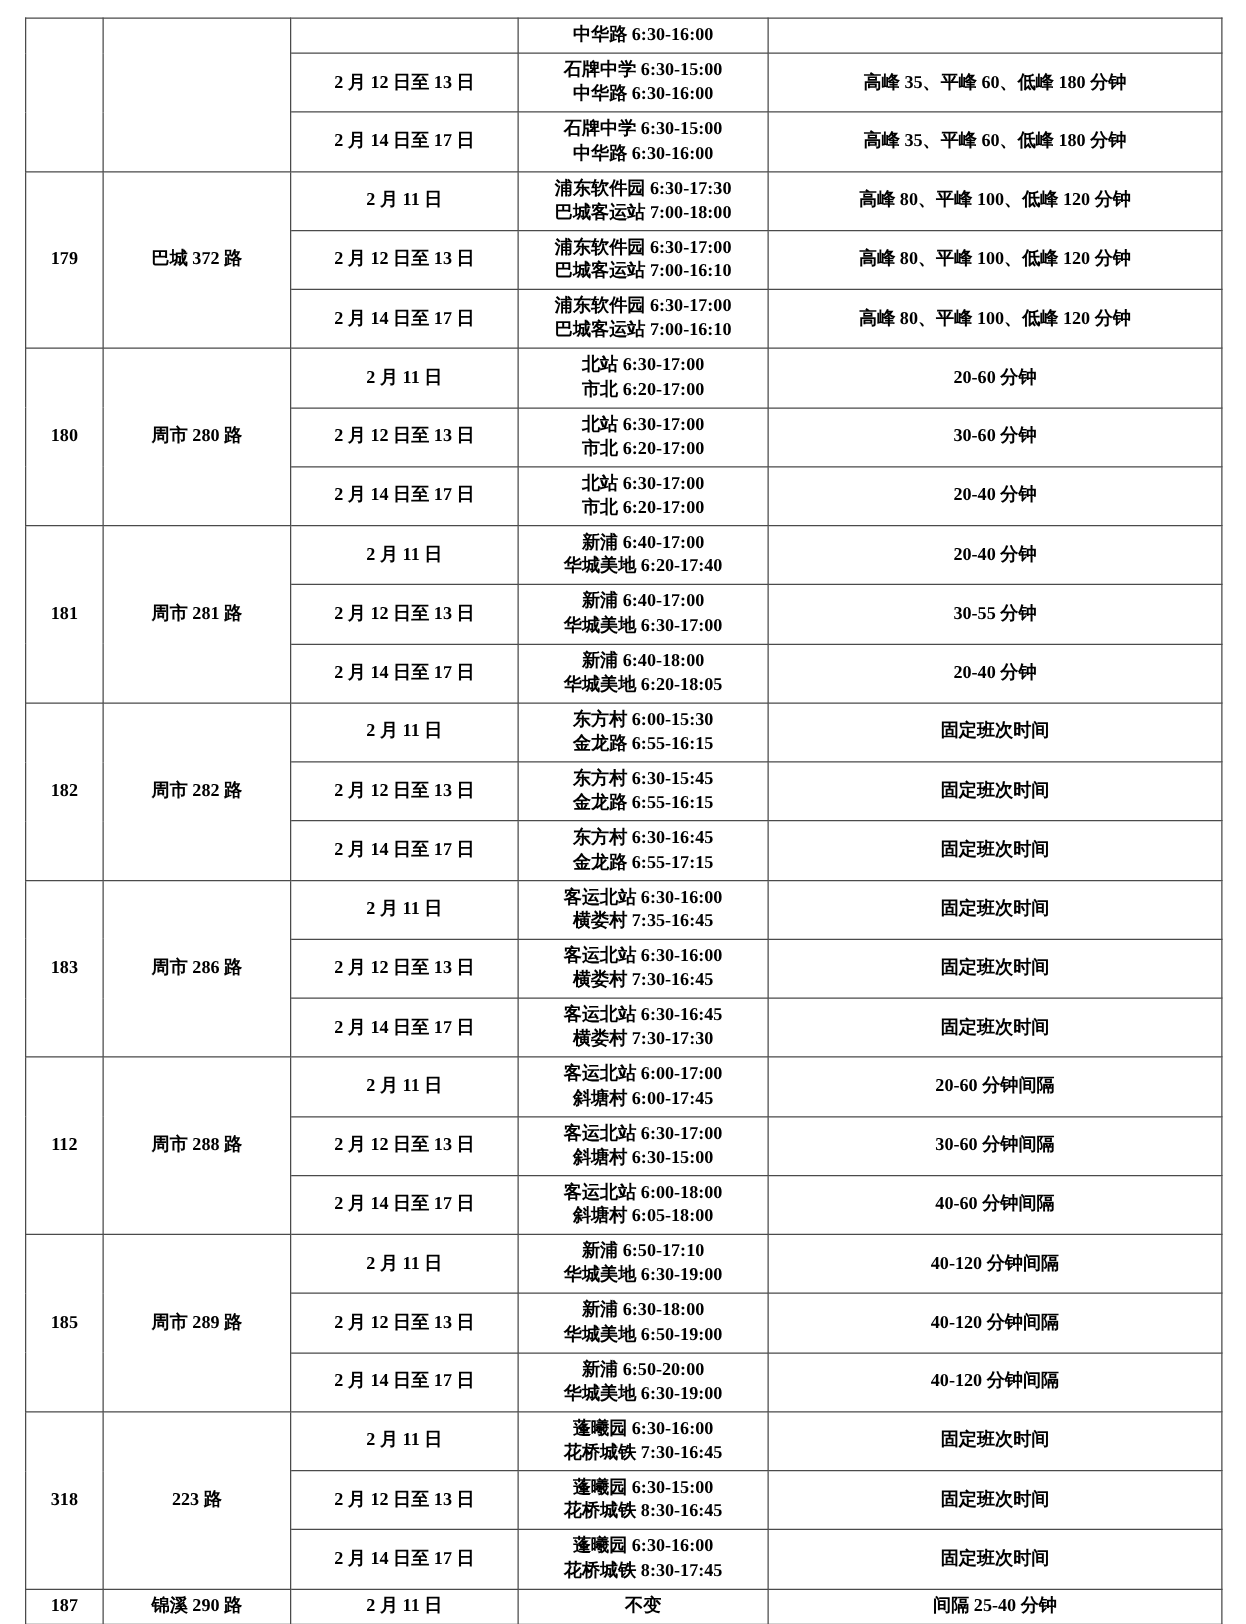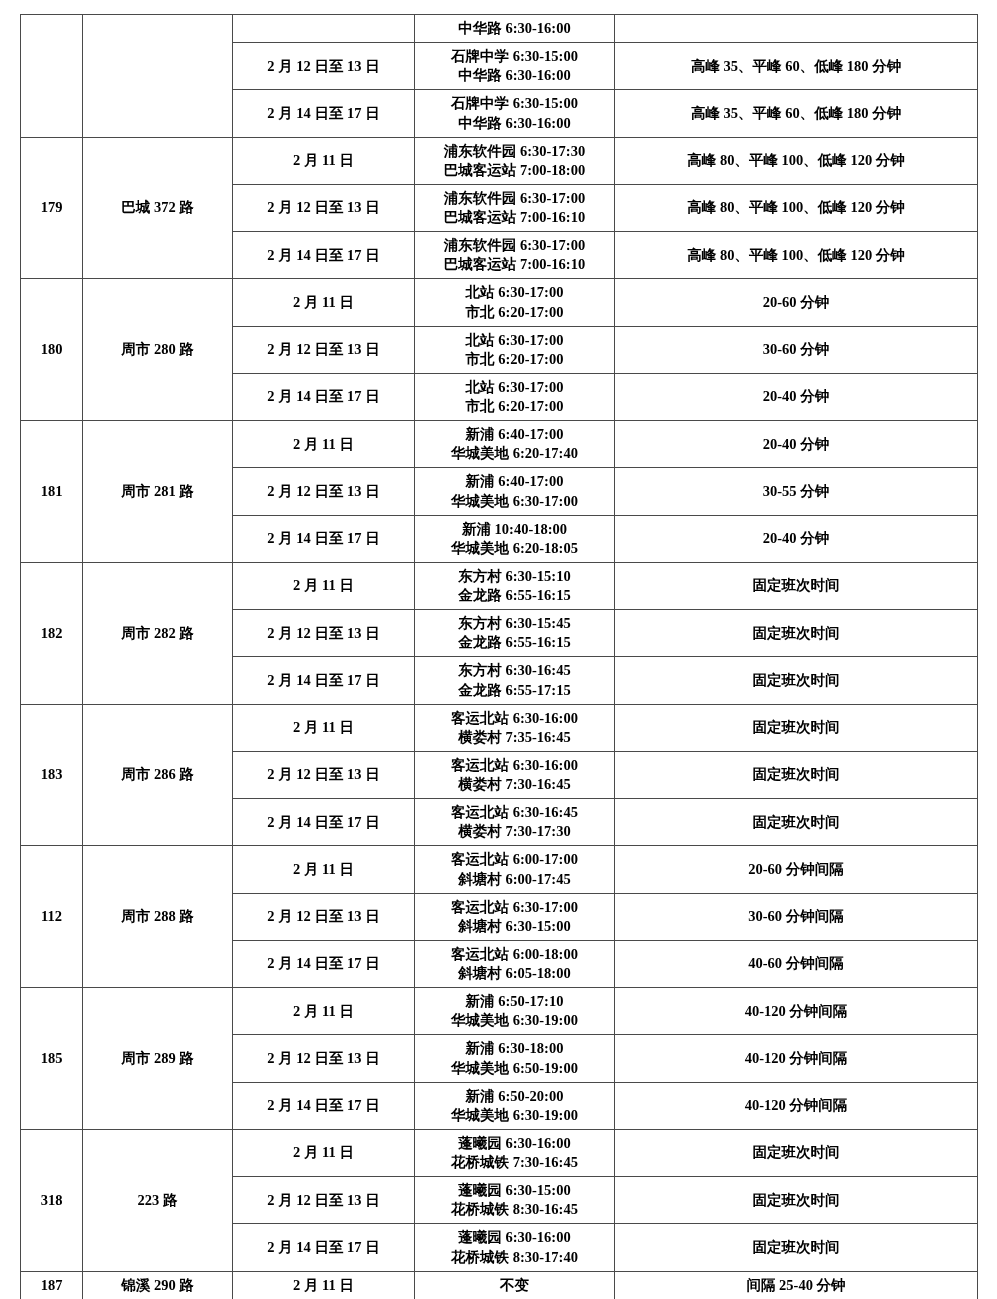--- a/index.html
+++ b/index.html
@@ -148,31 +148,31 @@
           <td class="date-cell">2 月 12 日至 13 日</td>
           <td class="time-cell">
             <span class="cell-line">新浦 6:40-17:00</span>
             <span class="cell-line">华城美地 6:30-17:00</span>
           </td>
           <td class="freq-cell">30-55 分钟</td>
         </tr>
         <tr>
           <td class="date-cell">2 月 14 日至 17 日</td>
           <td class="time-cell">
-            <span class="cell-line">新浦 10:40-18:00</span>
+            <span class="cell-line">新浦 6:40-18:00</span>
             <span class="cell-line">华城美地 6:20-18:05</span>
           </td>
           <td class="freq-cell">20-40 分钟</td>
         </tr>
         <tr>
           <td class="no-cell" rowspan="3">182</td>
           <td class="route-cell" rowspan="3">周市 282 路</td>
           <td class="date-cell">2 月 11 日</td>
           <td class="time-cell">
-            <span class="cell-line">东方村 6:30-15:10</span>
+            <span class="cell-line">东方村 6:00-15:30</span>
             <span class="cell-line">金龙路 6:55-16:15</span>
           </td>
           <td class="freq-cell">固定班次时间</td>
         </tr>
         <tr>
           <td class="date-cell">2 月 12 日至 13 日</td>
           <td class="time-cell">
             <span class="cell-line">东方村 6:30-15:45</span>
             <span class="cell-line">金龙路 6:55-16:15</span>
           </td>
@@ -279,21 +279,21 @@
           <td class="time-cell">
             <span class="cell-line">蓬曦园 6:30-15:00</span>
             <span class="cell-line">花桥城铁 8:30-16:45</span>
           </td>
           <td class="freq-cell">固定班次时间</td>
         </tr>
         <tr>
           <td class="date-cell">2 月 14 日至 17 日</td>
           <td class="time-cell">
             <span class="cell-line">蓬曦园 6:30-16:00</span>
-            <span class="cell-line">花桥城铁 8:30-17:40</span>
+            <span class="cell-line">花桥城铁 8:30-17:45</span>
           </td>
           <td class="freq-cell">固定班次时间</td>
         </tr>
         <tr>
           <td class="no-cell" rowspan="1">187</td>
           <td class="route-cell" rowspan="1">锦溪 290 路</td>
           <td class="date-cell">2 月 11 日</td>
           <td class="time-cell">
             <span class="cell-line">不变</span>
           </td>

